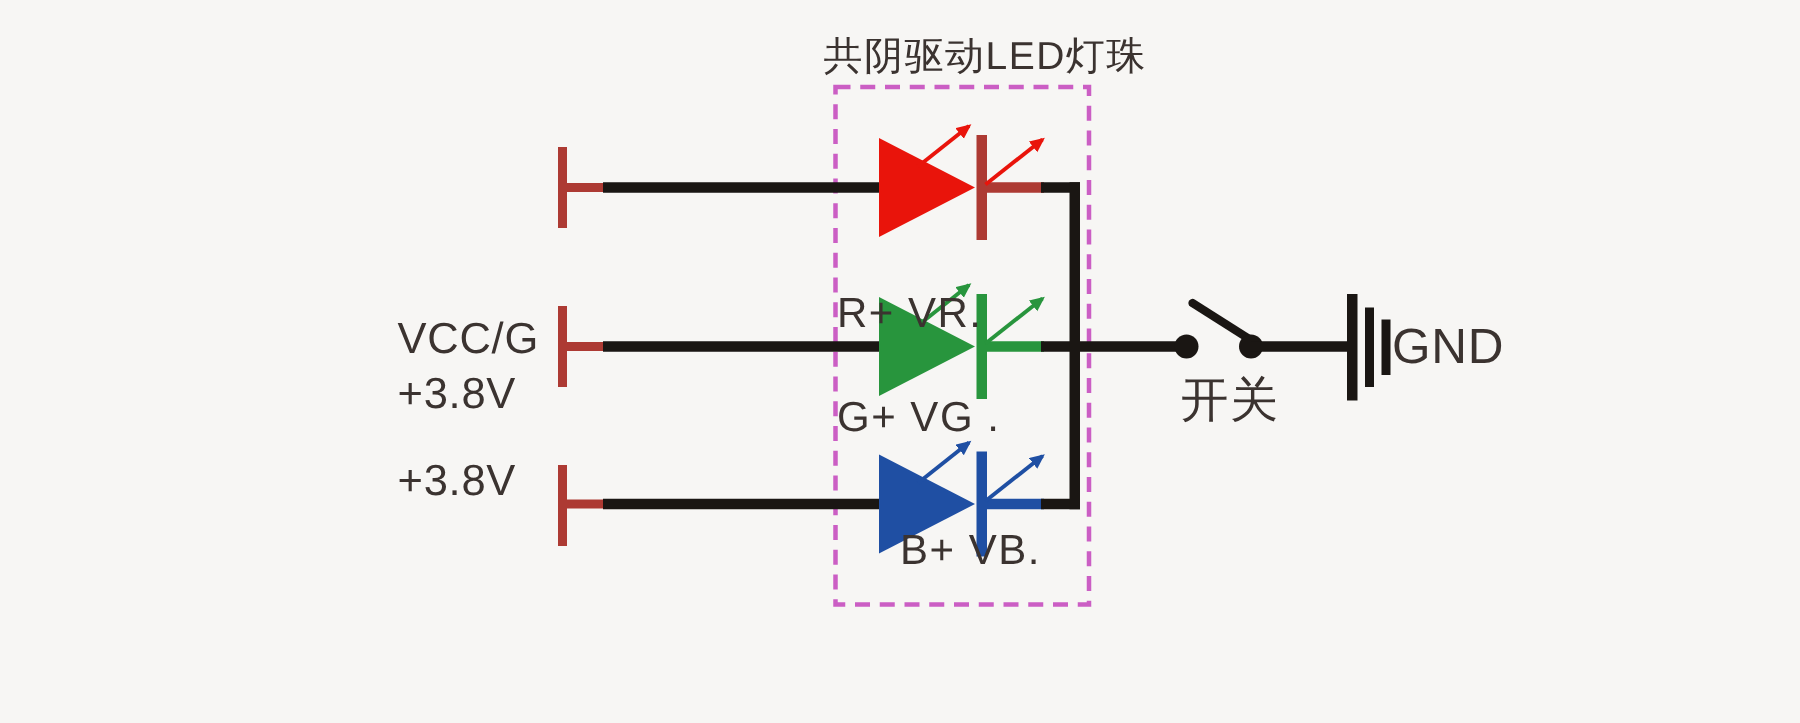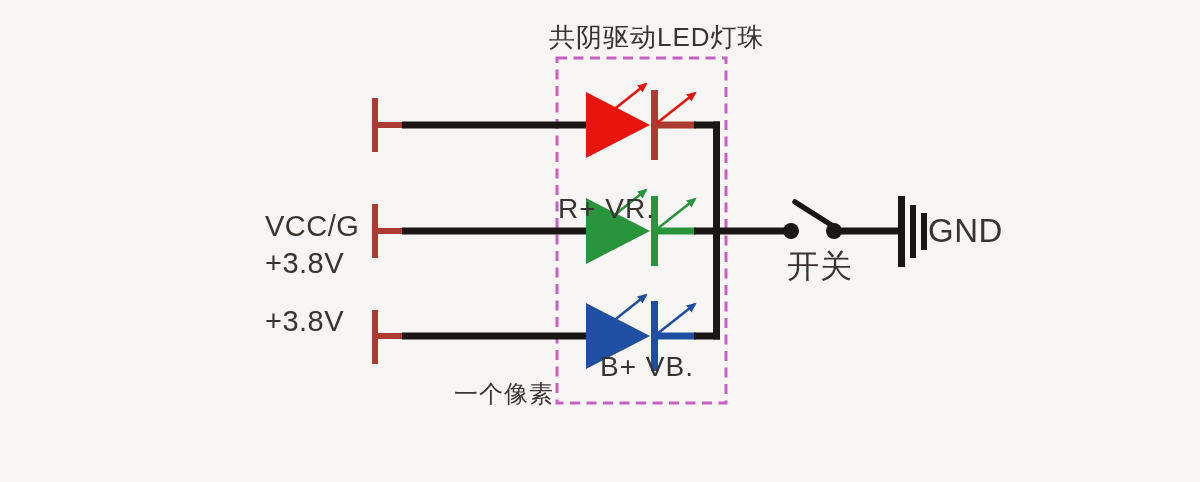--- a/index.html
+++ b/index.html
@@ -118,18 +118,18 @@
 
   <div class="t vcc vcc-g">
     <div>VCC/G</div>
     <div>+3.8V</div>
   </div>
   <div class="t vcc vcc-b">
     <div>+3.8V</div>
   </div>
 
   <div class="t ledlab lab-r">R+ VR.</div>
+  <div class="t ledlab lab-g">G+ VG .</div>
   <div class="t ledlab lab-b">B+ VB.</div>
 
-  <div class="t pixel">一个像素</div>
   <div class="t sw">开关</div>
   <div class="t gnd">GND</div>
 </div>
 
 </body></html>

